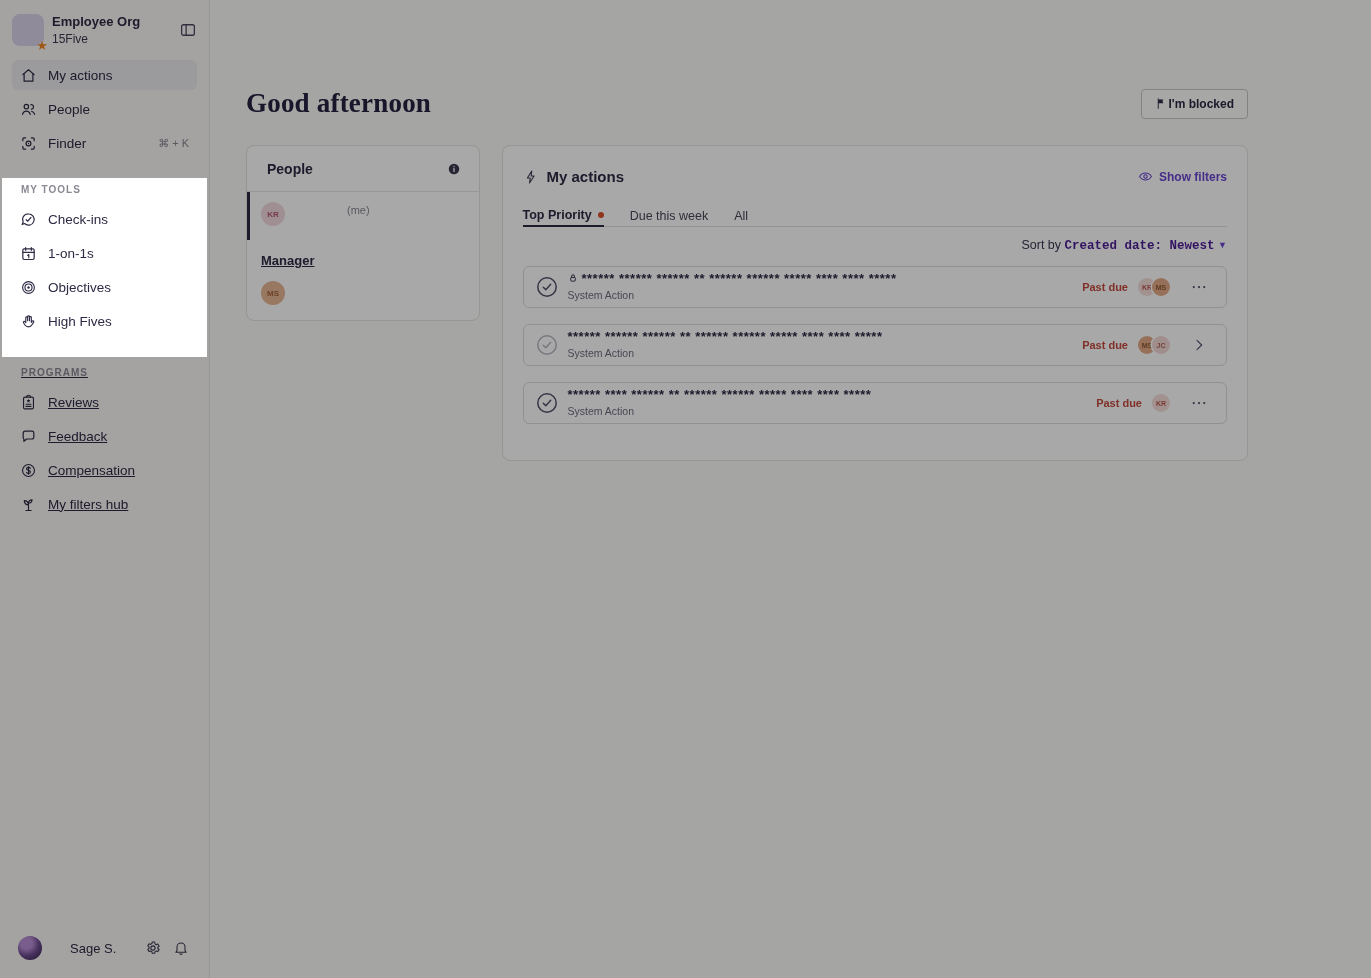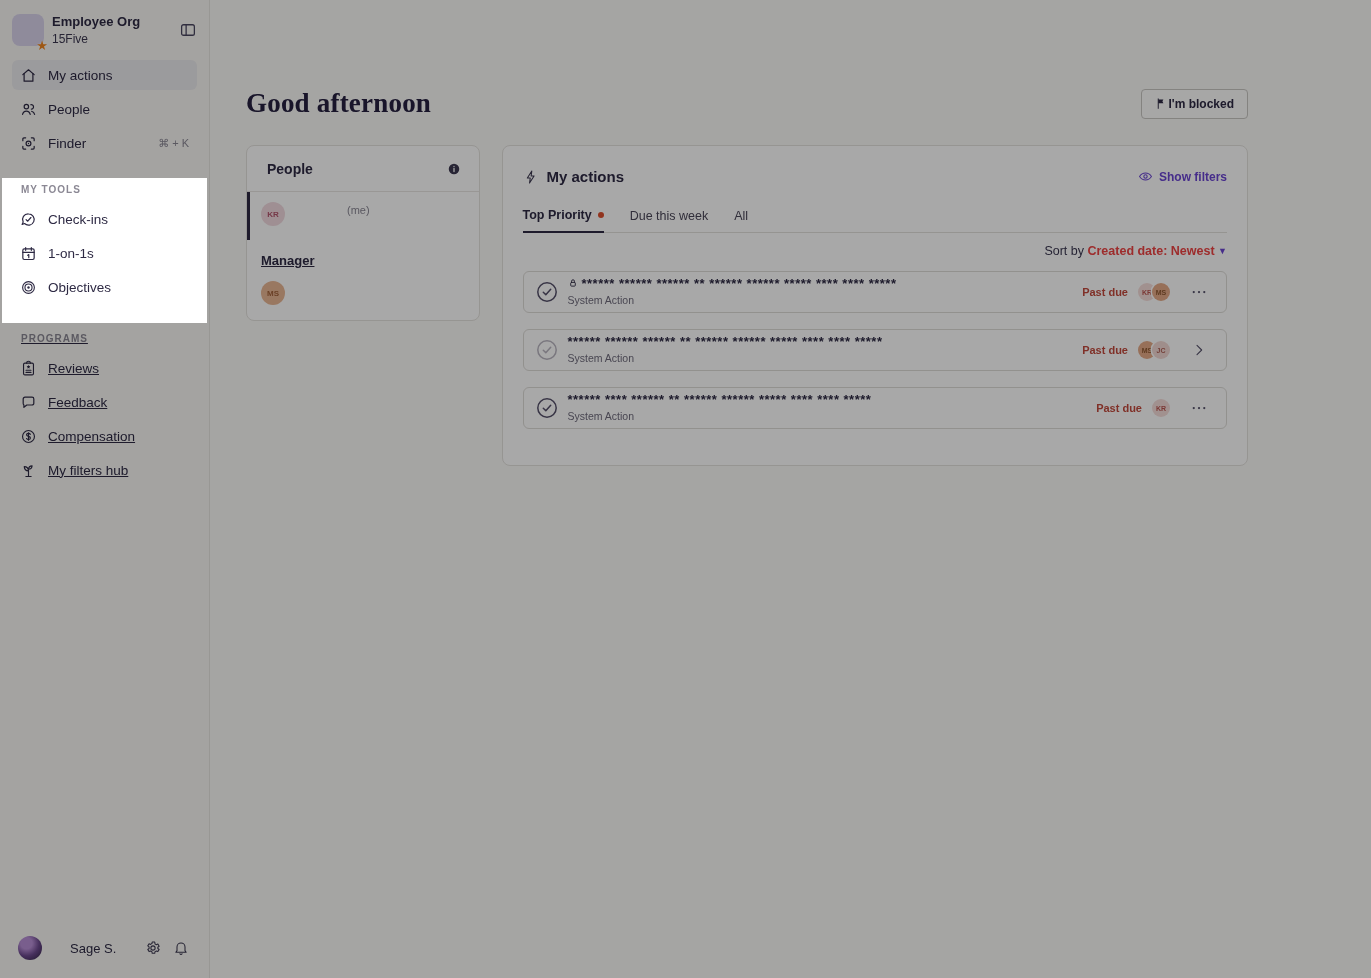--- a/index.html
+++ b/index.html
@@ -117,31 +117,31 @@
   
   .actions-card { width:748px; padding:22px 20px 36px; }
   .actions-head { display:flex; align-items:center; justify-content:space-between; }
   .actions-title-wrap { display:flex; align-items:center; gap:8px; }
   .actions-title-wrap .icon { width:16px; height:16px; color:#3c3850; }
   .actions-title { font-size:15px; font-weight:bold; }
   .show-filters { display:flex; align-items:flex-end; gap:6px; color:#6b45d2; font-size:12px; font-weight:bold; cursor:pointer; }
   .show-filters .icon { width:15px; height:15px; }
 
   .tabs { display:flex; gap:26px; margin-top:23px; border-bottom:1px solid #e3e1dd; }
-  .tab { font-size:12.5px; color:#4a4658; padding-bottom:9px; cursor:pointer; display:flex; align-items:center; gap:6px; }
+  .tab { font-size:12.5px; color:#4a4658; padding-bottom:3px; cursor:pointer; display:flex; align-items:center; gap:6px; }
   .tab.active { font-weight:bold; color:#2e2a44; border-bottom:2.5px solid #2e2a44; margin-bottom:-1px; }
   .tab-dot { width:6px; height:6px; border-radius:50%; background:#dd4f2e; }
 
   .create-btn {
     margin-top:15px; width:100%; height:30px;
     background:#fdfdfc; border:1px solid #d8d6d2; border-radius:4px;
     font-size:12.5px; font-weight:bold; color:#2e2a44; font-family:inherit; cursor:pointer;
   }
   .sort-row { margin-top:11px; text-align:right; font-size:12.5px; color:#3a3650; }
-  .sort-value { color:#ef4444; font-weight:bold; cursor:pointer; }
+  .sort-value { color:#4c1d95; font-weight:bold; cursor:pointer;font-family:Liberation Mono, monospace; }
   .sort-caret { color:#6b45d2; font-size:9px; vertical-align:1px; }
 
   .rows { margin-top:13px; }
   .action-row {
     display:flex; align-items:center; height:42px;
     border:1px solid #dedcd8; border-radius:6px;
     padding:0 12px 0 11px; margin-bottom:16px; cursor:pointer;
   }
   .action-row:last-child { margin-bottom:0; }
   .check-circle { width:24px; height:24px; color:#55506a; flex:0 0 auto; cursor:pointer; }
@@ -249,20 +249,29 @@
       </div>
       <div class="nav-item">
         <span class="icon">
           <svg viewBox="0 0 24 24" fill="none" stroke="currentColor" stroke-width="1.6">
               <circle cx="12" cy="12" r="8.3"></circle>
               <circle cx="12" cy="12" r="5"></circle>
               <circle cx="12" cy="12" r="1.7" fill="currentColor" stroke="none"></circle>
             </svg>
         </span>
         <span class="label">Objectives</span>
+      </div>
+      <div class="nav-item">
+        <span class="icon">
+          <svg viewBox="0 0 24 24" fill="none" stroke="currentColor" stroke-width="1.6" stroke-linecap="round" stroke-linejoin="round">
+              <path d="M8.2 12.2V6.8a1.3 1.3 0 0 1 2.6 0v4.2M10.8 10.6V5.4a1.3 1.3 0 0 1 2.6 0v5.2M13.4 10.8V6.4a1.3 1.3 0 0 1 2.6 0v6.4"></path>
+              <path d="M16 12.8l1.3-1.5a1.3 1.3 0 0 1 2 1.6l-2.4 3.7a6 6 0 0 1-5 2.9c-2.2 0-3.8-.9-4.9-2.6l-2-3.2a1.3 1.3 0 0 1 2.1-1.5l1.1 1.5"></path>
+            </svg>
+        </span>
+        <span class="label">High Fives</span>
       </div>
     </div>
 
     <div class="programs-block">
       <div class="section-label">PROGRAMS</div>
       <div class="nav-item">
         <span class="icon">
           <svg viewBox="0 0 24 24" fill="none" stroke="currentColor" stroke-width="1.6" stroke-linecap="round" stroke-linejoin="round">
               <rect x="5" y="4.5" width="14" height="16.5" rx="2"></rect>
               <path d="M9.3 4.5a2.7 2.7 0 0 1 5.4 0"></path>

